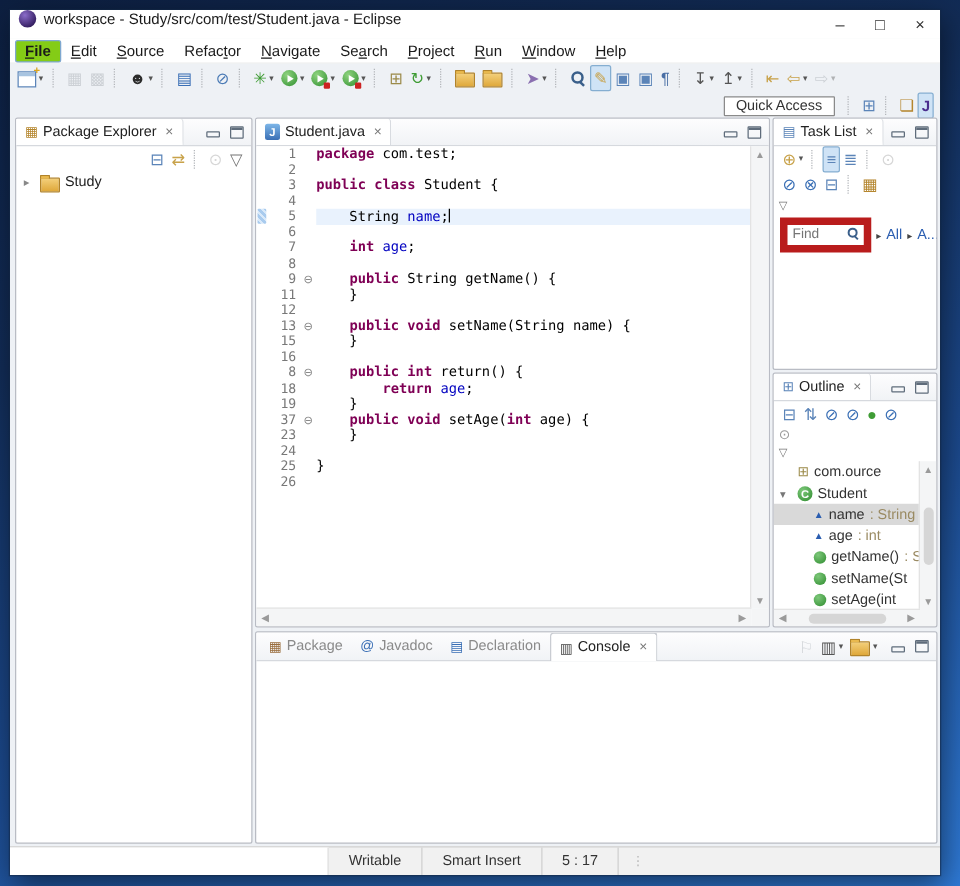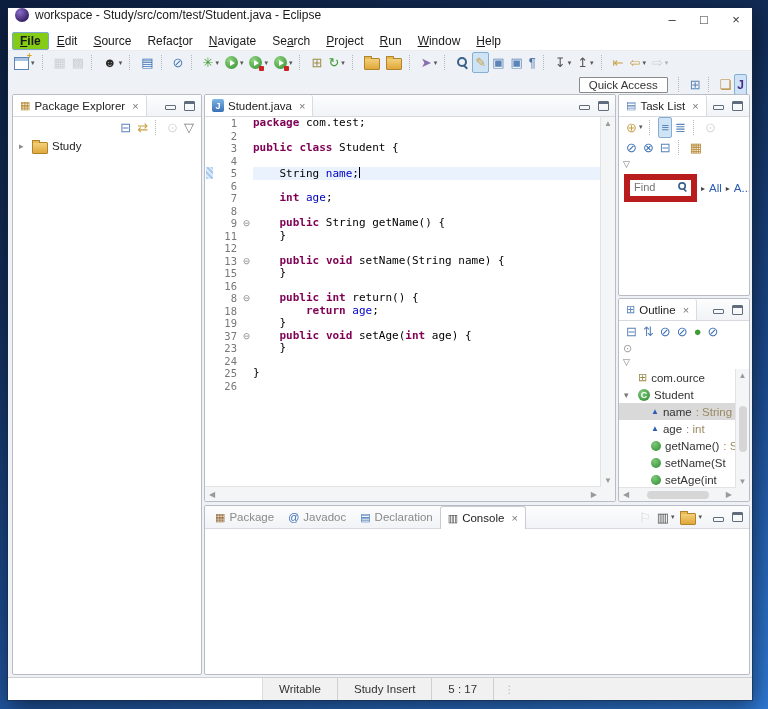--- a/index.html
+++ b/index.html
@@ -643,18 +643,18 @@
           </span>
         <span class="min-g"></span>
         <span class="max-g"></span>
       </span>
     </div>
   </div>
 
   <div id="statusbar">
     <span class="sb-spacer"></span>
     <span class="sb-cell">Writable</span>
-    <span class="sb-cell">Study Insert</span>
+    <span class="sb-cell">Smart Insert</span>
     <span class="sb-cell">5 : 17</span>
     <span class="sb-grip">⋮</span>
   </div>
 
 </div>
 
 </body></html>

